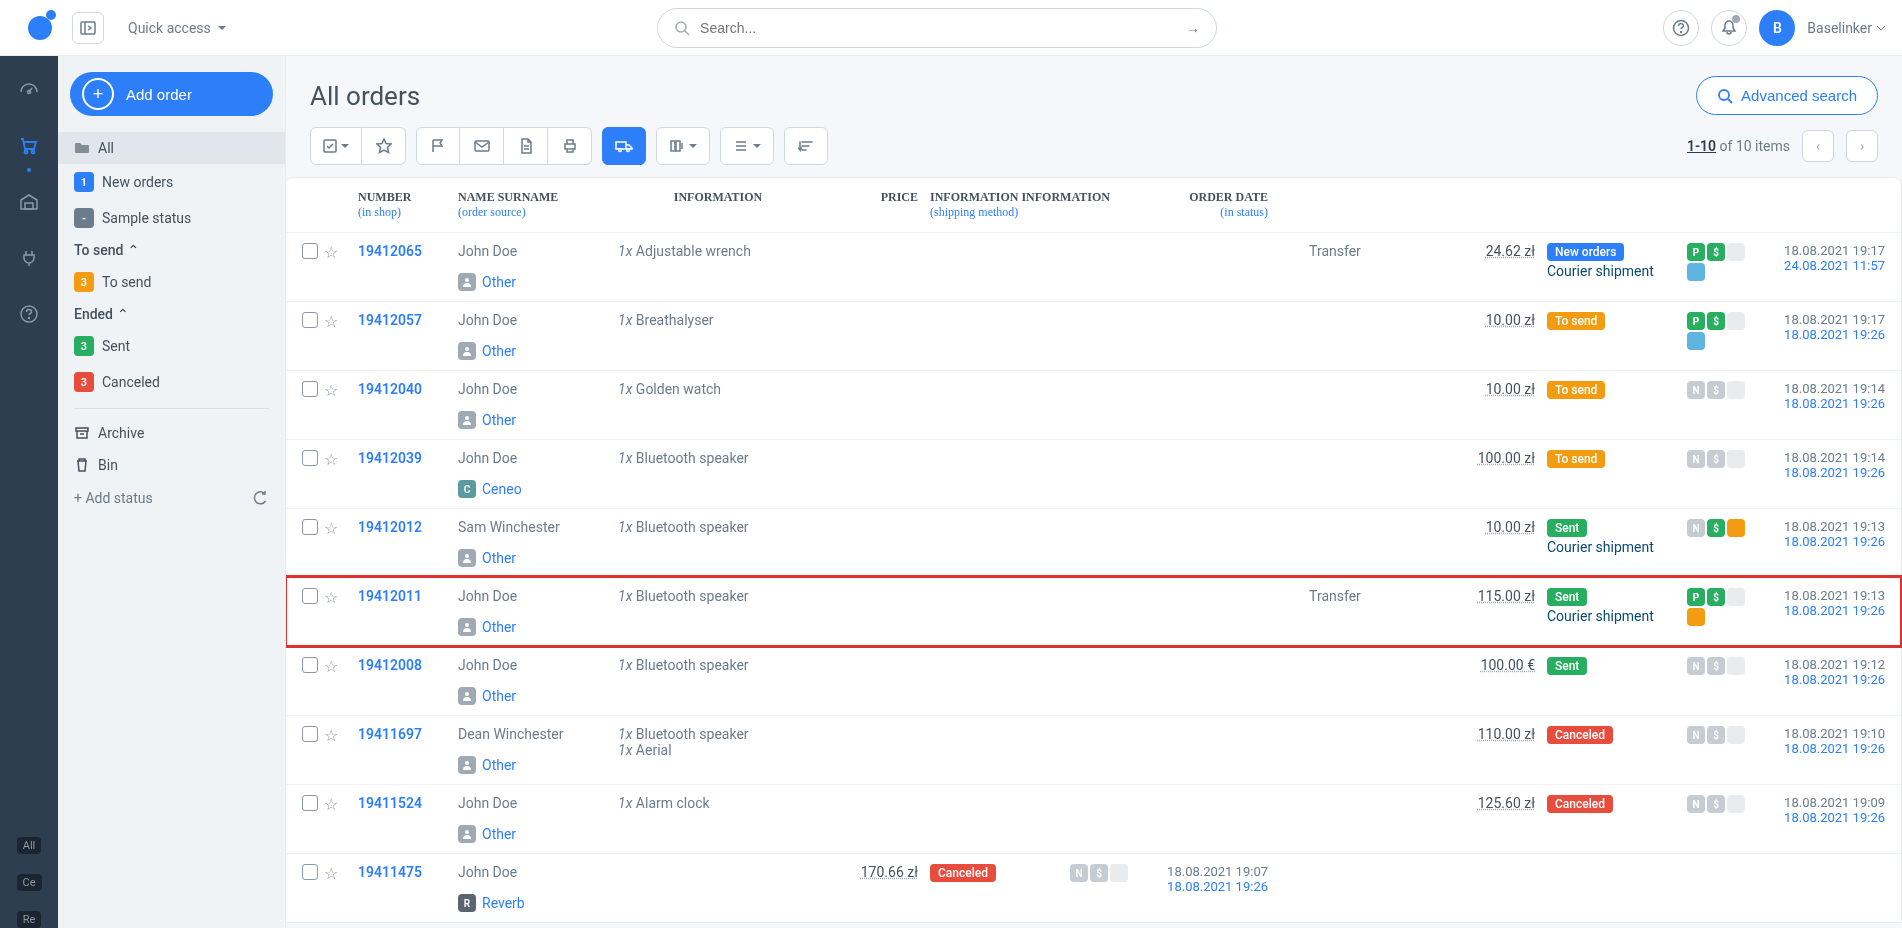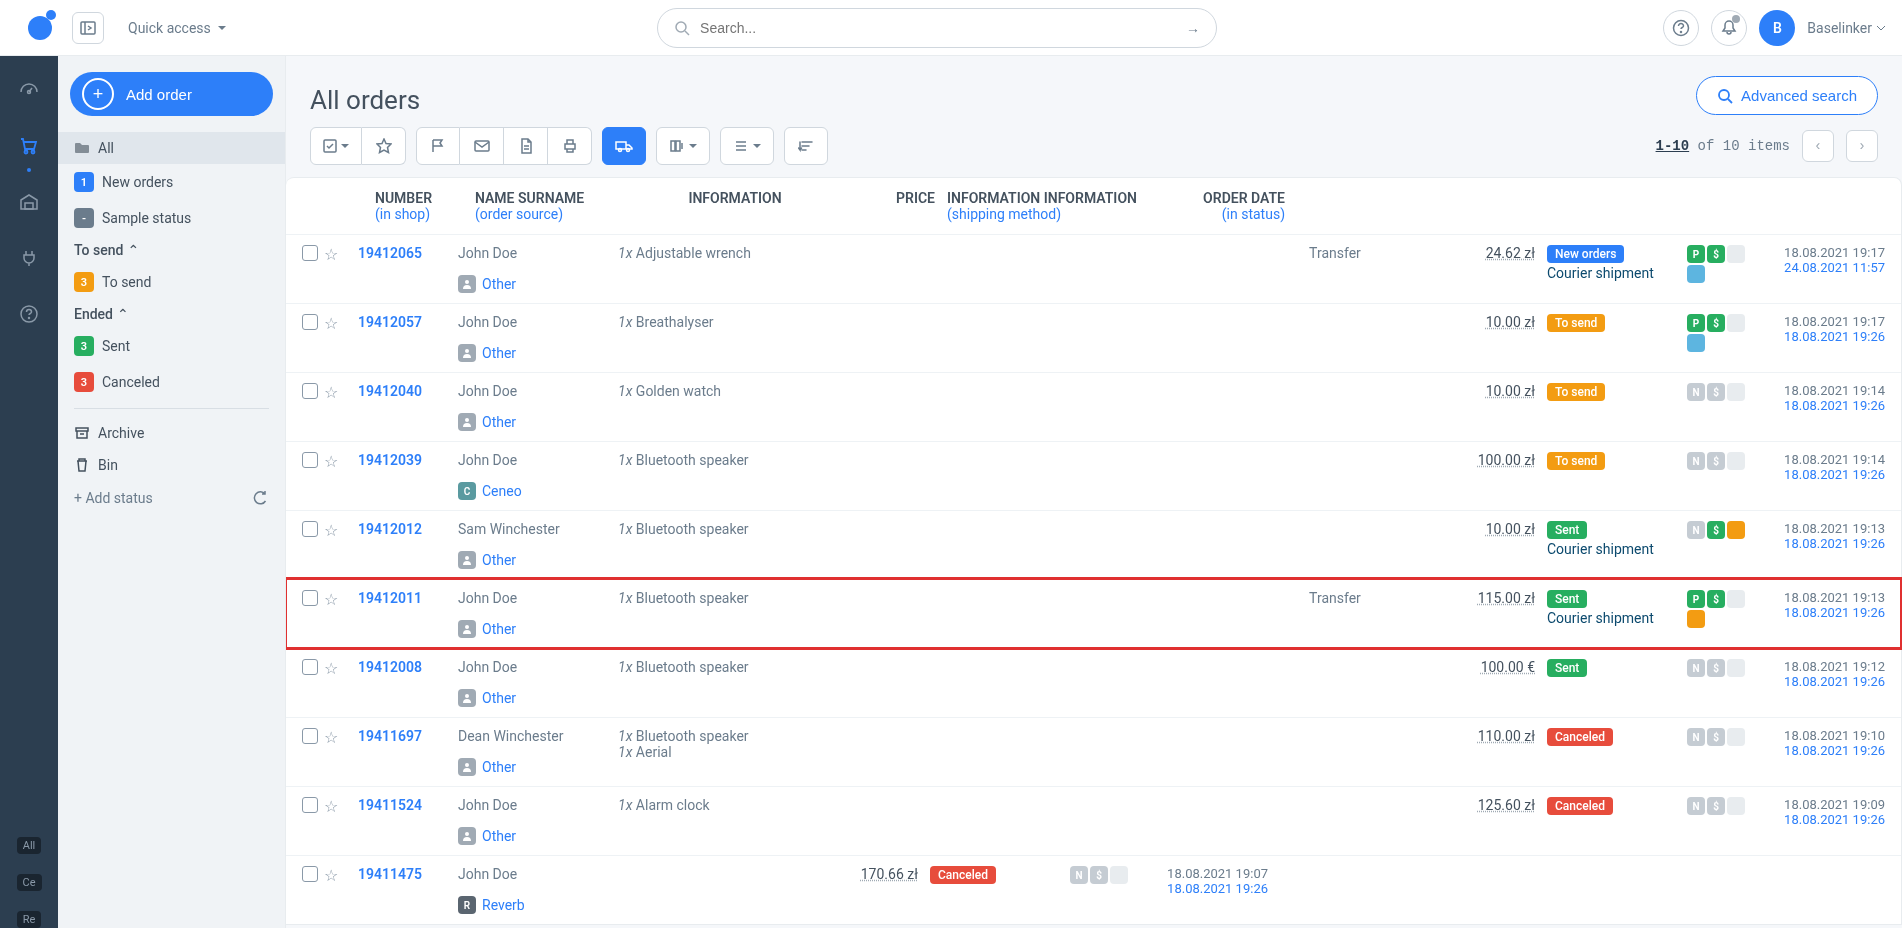--- a/index.html
+++ b/index.html
@@ -45,42 +45,42 @@
 .side-badge.orange { background: #f39c12; }
 .side-badge.green { background: #27ae60; }
 .side-badge.red { background: #e74c3c; }
 .side-group { padding: 6px 16px; color: #44515e; font-weight: 500; display: flex; align-items: center; gap: 4px; cursor: pointer; }
 .side-divider { height: 1px; background: #d8dee4; margin: 8px 16px; }
 .side-footer { display: flex; align-items: center; justify-content: space-between; padding: 8px 16px; }
 .side-link { color: #6b7c8c; cursor: pointer; }
 
 
 .main { flex: 1; display: flex; flex-direction: column; overflow: hidden; }
-.main-header { display: flex; align-items: flex-end; justify-content: space-between; padding: 20px 24px 12px; }
+.main-header { display: flex; align-items: center; justify-content: space-between; padding: 20px 24px 12px; }
 .page-title { font-size: 26px; font-weight: 400; color: #44515e; }
 .adv-search { border: 1px solid #2d7ff9; color: #2d7ff9; background: #fff; border-radius: 22px; padding: 10px 20px; display: flex; align-items: center; gap: 8px; cursor: pointer; font-size: 15px; }
 
 
-.toolbar { display: flex; align-items: center; padding: 0 24px 12px; gap: 10px; font-family: Liberation Mono, monospace; }
+.toolbar { display: flex; align-items: center; padding: 0 24px 12px; gap: 10px; }
 .tb-group { display: flex; }
 .tb-btn { background: #fff; border: 1px solid #d0d7de; height: 38px; min-width: 44px; display: flex; align-items: center; justify-content: center; color: #6b7c8c; cursor: pointer; padding: 0 12px; gap: 4px; }
 .tb-group .tb-btn:first-child { border-radius: 6px 0 0 6px; }
 .tb-group .tb-btn:last-child { border-radius: 0 6px 6px 0; }
 .tb-group .tb-btn:not(:first-child) { border-left: none; }
 .tb-btn.solo { border-radius: 6px; }
 .tb-btn.primary { background: #2d7ff9; color: #fff; border-color: #2d7ff9; }
 .toolbar-spacer { flex: 1; }
 .pagination { display: flex; align-items: center; gap: 12px; color: #6b7c8c; }
 .page-range { font-weight: 600; color: #2c3e50; text-decoration: underline; }
 .page-btn { width: 32px; height: 32px; border: 1px solid #d0d7de; border-radius: 6px; background: #fff; display: flex; align-items: center; justify-content: center; color: #a0aab4; cursor: pointer; }
 
 
 .table-wrap { flex: 1; overflow-y: auto; padding: 0 0 20px; }
 .orders-table { background: #fff; border-radius: 8px 8px 0 0; margin: 0 0 0 0; border: 1px solid #e8ecef; border-left: none; }
-.thead { display: flex; padding: 12px 33px; font-size: 14px; font-weight: 600; color: #44515e; }
+.thead { display: flex; padding: 12px 16px; font-size: 12px; font-weight: 600; color: #44515e; font-family: Liberation Serif, serif; }
 .thead .sub { color: #2d7ff9; font-weight: 400; }
 .col-check { width: 56px; flex-shrink: 0; }
 .col-num { width: 100px; flex-shrink: 0; }
 .col-name { width: 160px; flex-shrink: 0; }
 .col-items { flex: 1.4; }
 .col-info { width: 200px; flex-shrink: 0; text-align: center; }
 .col-price { width: 100px; flex-shrink: 0; text-align: right; }
 .col-addl { width: 210px; flex-shrink: 0; padding-left: 12px; }
 .col-date { width: 140px; flex-shrink: 0; text-align: right; }
 .row { display: flex; padding: 10px 16px; border-top: 1px solid #eef2f5; font-size: 14px; }

